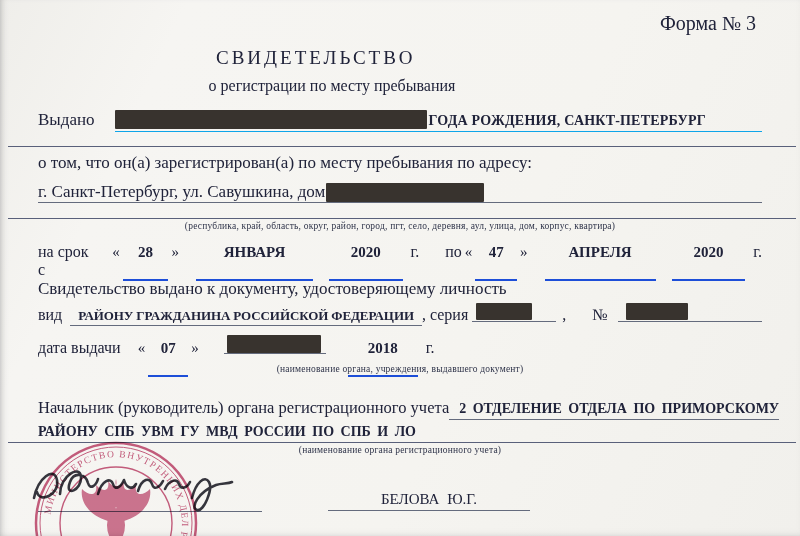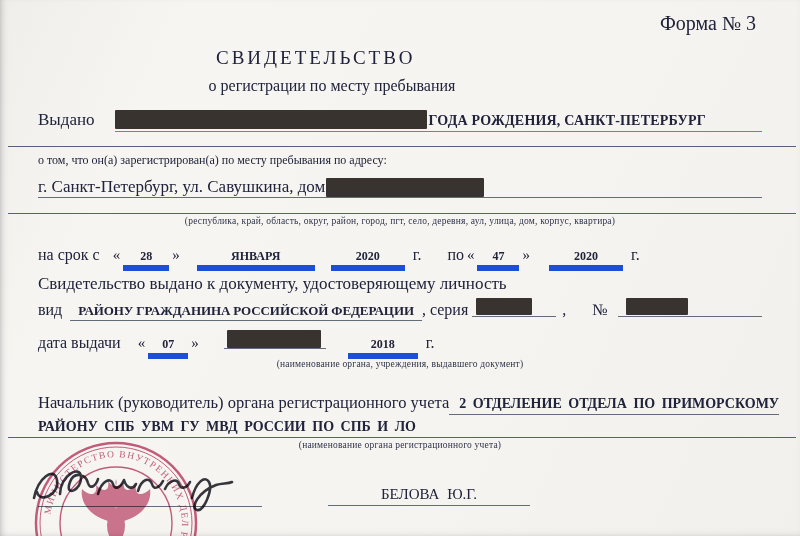--- a/index.html
+++ b/index.html
@@ -19,33 +19,33 @@
   .subtitle{margin-left:164px;width:260px;text-align:center;font-size:16px;margin-top:8px;}
   .row{display:flex;align-items:flex-end;}
   .vydano-row{margin-top:10px;height:27px;}
   .vydano-label{font-size:17px;margin-right:20px;padding-bottom:2px;}
   .vydano-field{flex:1;display:flex;align-items:flex-end;border-bottom:1px solid #0ea5e9;padding-bottom:2px;}
   .redaction{background:#38332e;height:19px;border-radius:1px;}
   .red-name{width:312px;}
   .vydano-bold{font-weight:bold;font-size:14px;margin-left:2px;letter-spacing:.2px;white-space:nowrap;}
   .thin-line{border-bottom:1px solid #59607a;height:0;margin:14px -34px 0 -30px;}
   .caption{font-size:9.5px;color:#2e3349;text-align:center;margin-top:2px;letter-spacing:.2px;}
-  .statement{font-size:12px;margin-top:6px;}
+  .statement{font-size:17px;margin-top:6px;}
   .address-row{margin-top:2px;height:27px;border-bottom:1px solid #646b7d;}
   .address-text{font-size:17px;white-space:nowrap;}
   .red-house{width:158px;margin-left:1px;}
   .blank-row{height:15px;border-bottom:1px solid #59607a;margin:0 -34px 0 -30px;}
   .period-row{margin-top:12px;font-size:16px;height:26px;align-items:baseline;}
   .q{font-size:15px;padding:0 3px;}
-  .cell{border-bottom:6px solid #1d4ed8;text-align:center;font-weight:bold;font-size:12px;padding-bottom:1px;}
+  .cell{border-bottom:2px solid #1d4ed8;text-align:center;font-weight:bold;font-size:15px;padding-bottom:18px;}
   .cell-day{width:46px;}
   .cell-month{width:118px;margin-left:14px;}
   .cell-year{width:74px;margin-left:16px;}
   .gsuffix{margin-left:8px;}
-  .po{margin-left:26px;margin-top:8px;}
+  .po{margin-left:26px;}
   .doc-intro{font-size:17px;margin-top:10px;}
   .vid-row{margin-top:4px;height:27px;align-items:baseline;font-size:16px;}
   .vid-type{border-bottom:1px solid #646b7d;font-weight:bold;font-size:13px;padding:0 8px 1px 8px;margin-left:8px;white-space:nowrap;letter-spacing:-.1px;}
   .series-cell{border-bottom:1px solid #646b7d;width:84px;margin-left:4px;display:flex;align-items:flex-end;padding-bottom:1px;}
   .red-series{width:56px;height:17px;margin-left:4px;}
   .num-label{margin-left:26px;}
   .num-cell{border-bottom:1px solid #646b7d;flex:1;margin-left:10px;display:flex;align-items:flex-end;padding-bottom:1px;}
   .red-number{width:62px;height:17px;margin-left:8px;}
   .date-row{margin-top:5px;height:27px;align-items:baseline;font-size:16px;}
   .date-label{margin-right:14px;}
@@ -104,20 +104,21 @@
     <div class="q" style="margin-left:10px">«</div>
     <div class="cell cell-day">28</div>
     <div class="q">»</div>
     <div class="cell cell-month">ЯНВАРЯ</div>
     <div class="cell cell-year">2020</div>
     <div class="gsuffix">г.</div>
     <div class="po">по</div>
     <div class="q">«</div>
     <div class="cell cell-day" style="width:42px">47</div>
     <div class="q">»</div>
+    <div class="cell cell-month" style="width:112px">АПРЕЛЯ</div>
     <div class="cell cell-year">2020</div>
     <div class="gsuffix">г.</div>
   </div>
 
   <div class="doc-intro">Свидетельство выдано к документу, удостоверяющему личность</div>
 
   <div class="row vid-row">
     <div>вид</div>
     <div class="vid-type">РАЙОНУ ГРАЖДАНИНА РОССИЙСКОЙ ФЕДЕРАЦИИ</div>
     <div>, серия</div>

